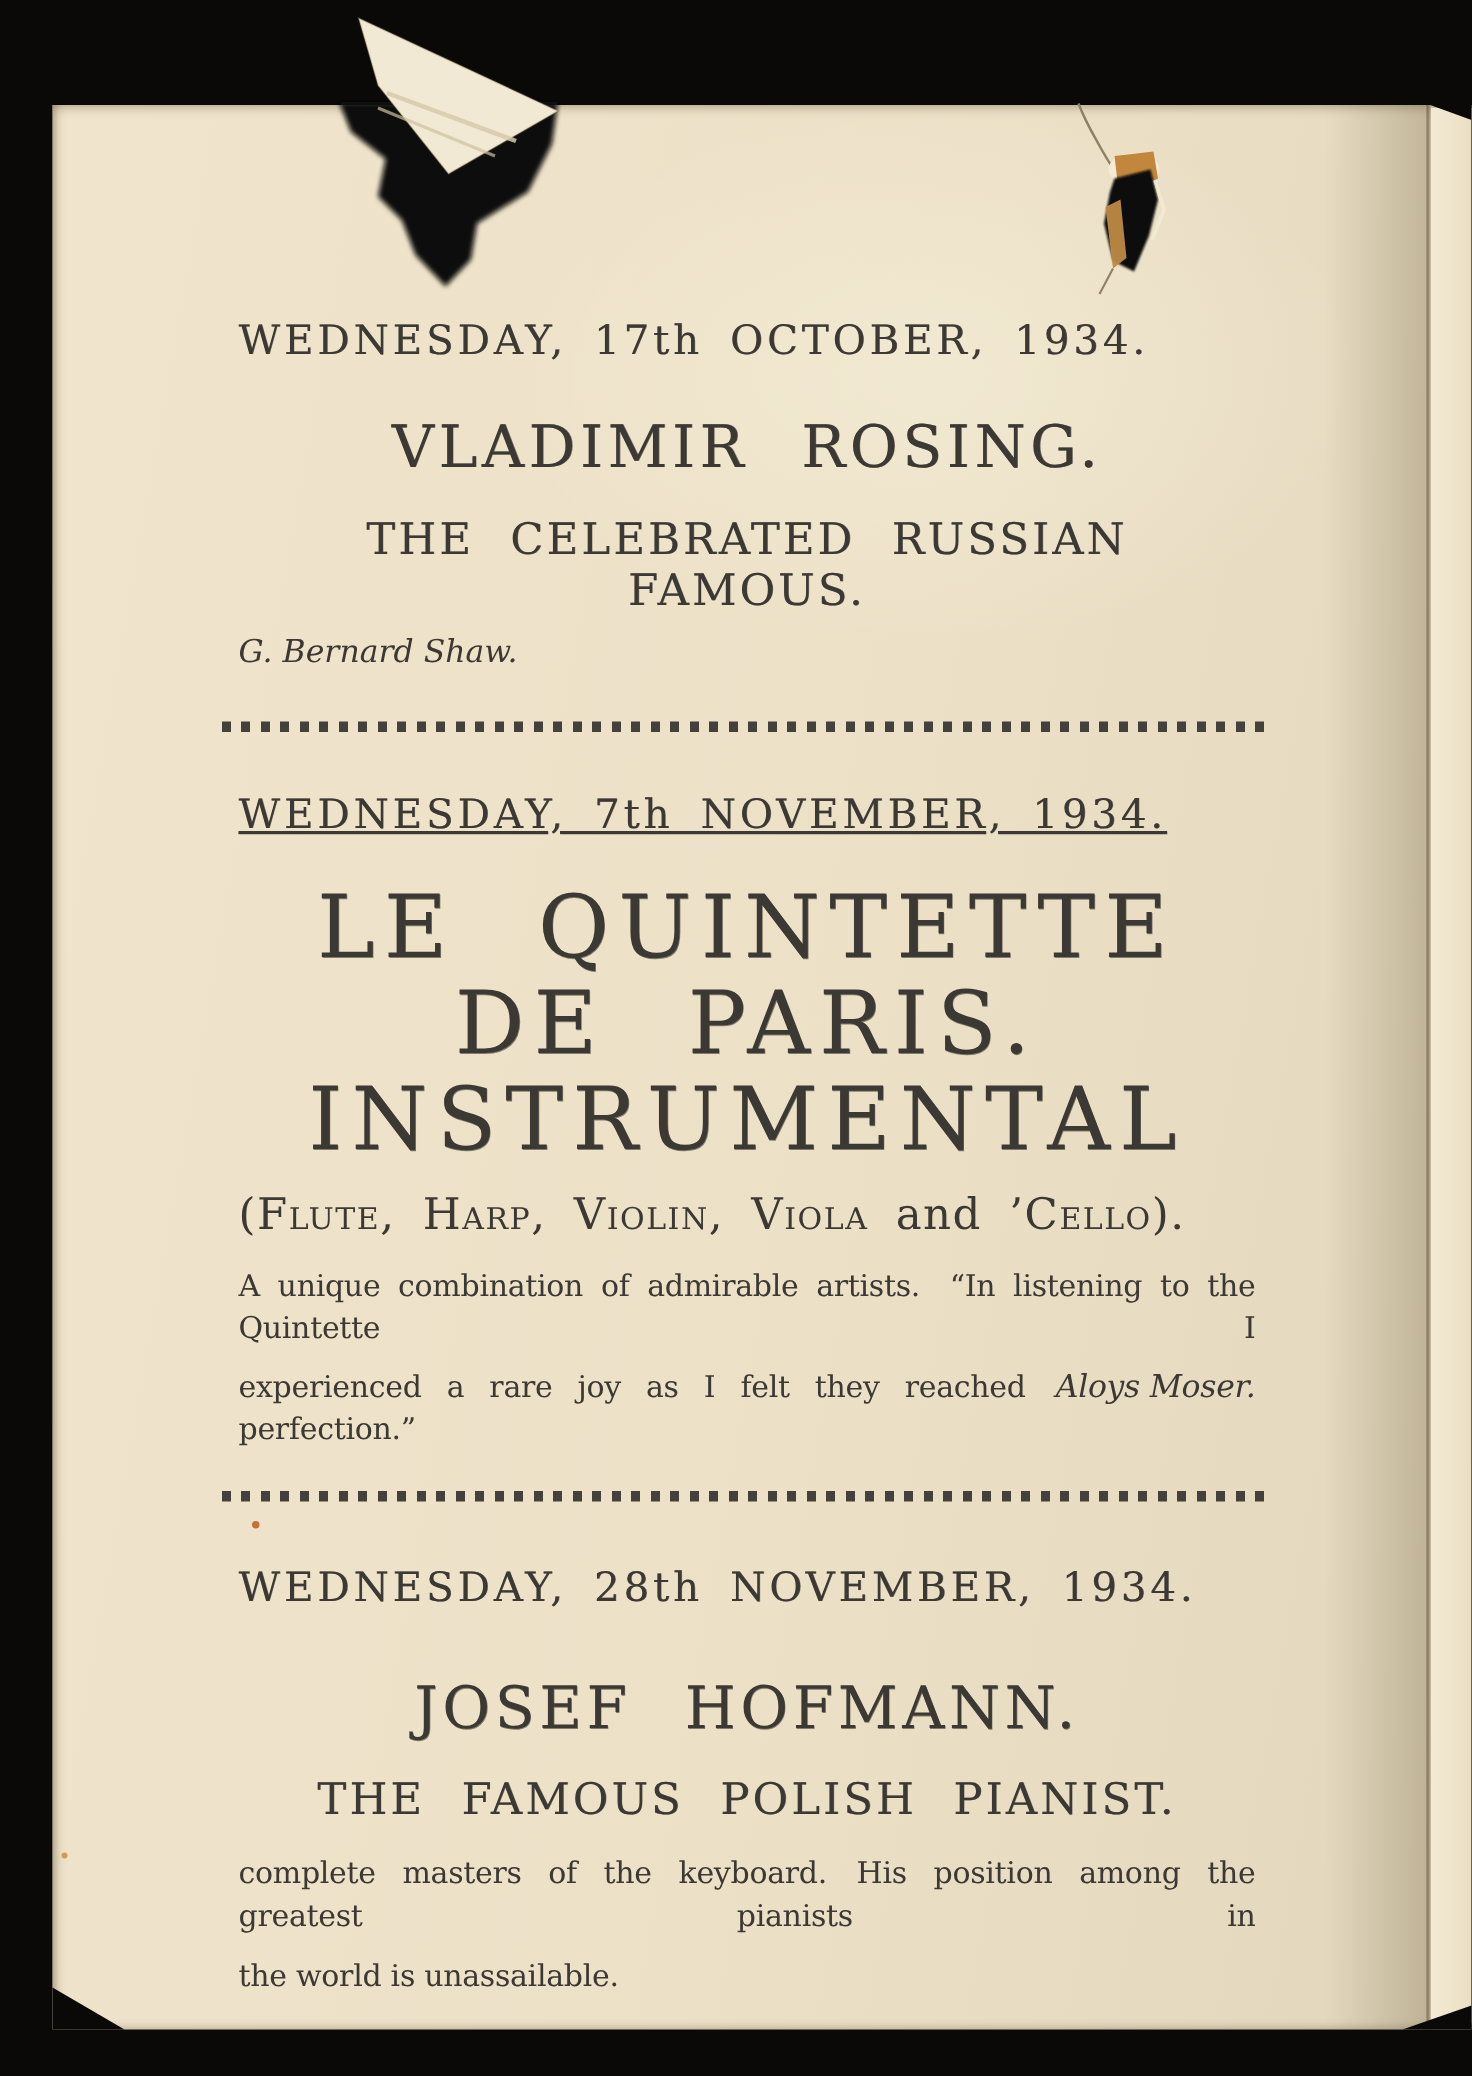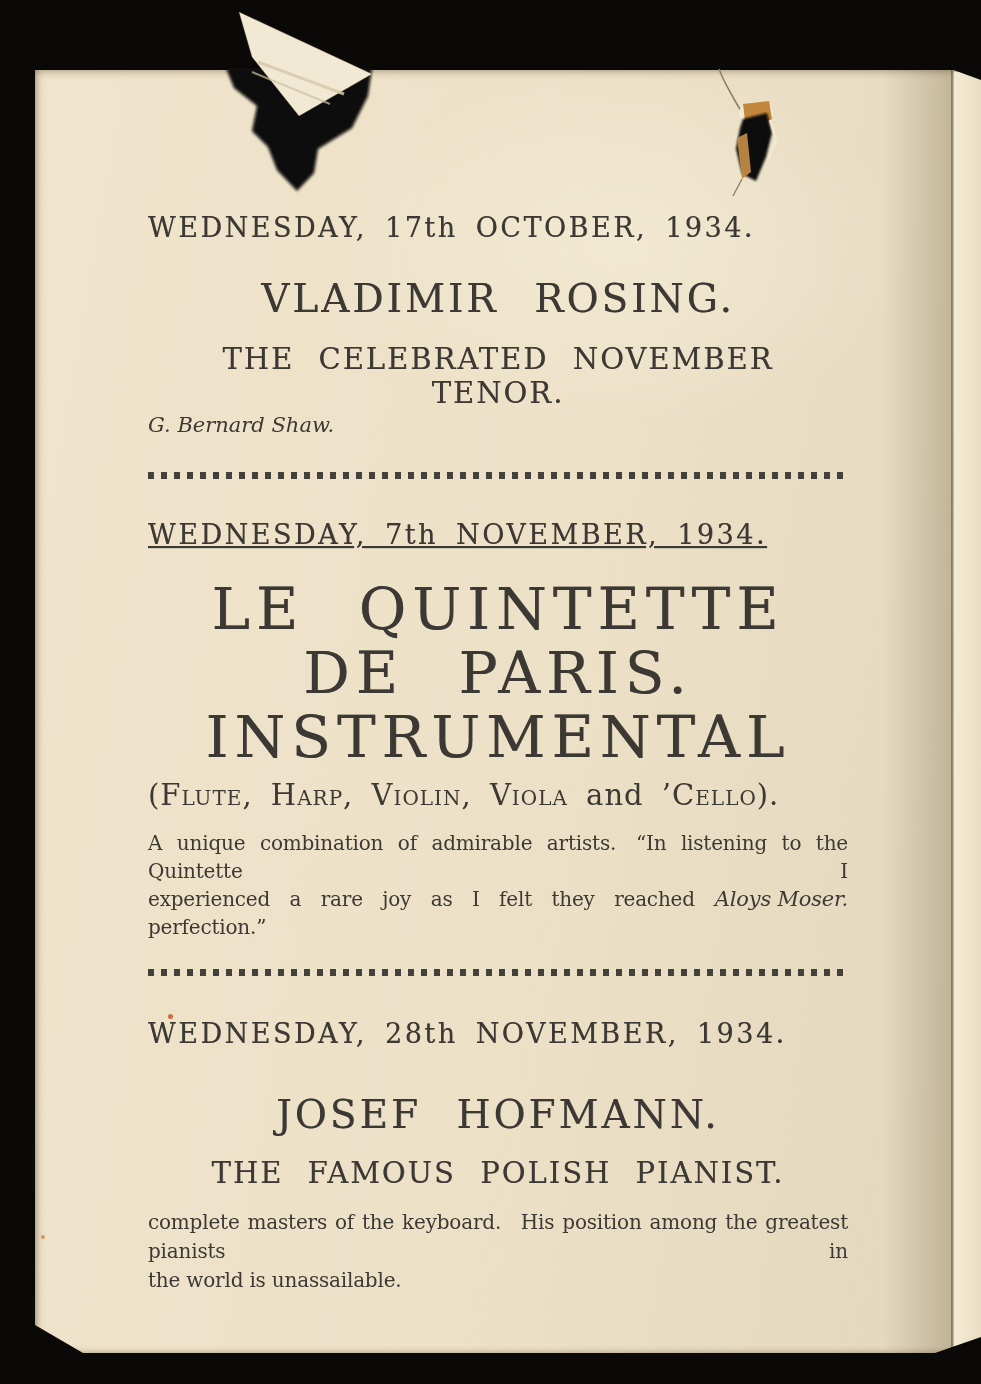--- a/index.html
+++ b/index.html
@@ -24,21 +24,21 @@
   .sliver{position:absolute;top:2px;bottom:4px;right:0;width:27px;
     background:linear-gradient(90deg,#f3ead4,#eee3c9 70%,#e9dec3);}
   .corner{position:absolute;width:0;height:0;}
   .corner-br{right:0;bottom:0;border-bottom:16px solid #0a0908;border-left:46px solid transparent;}
   .corner-bl{left:0;bottom:0;border-bottom:28px solid #0a0908;border-right:48px solid transparent;}
   .speck{position:absolute;border-radius:50%;}
   .s1{left:133px;top:944px;width:5px;height:5px;background:#c05a22;opacity:.85;}
   .s2{left:6px;top:1165px;width:4px;height:4px;background:#c98a3f;opacity:.8;}
   
   .content{position:absolute;left:113px;top:0;width:700px;color:#3c3833;}
-  .content p,.content h1{margin:0;font-weight:400;}
+  .content p,.content h1{margin:11px;font-weight:400;}
   .date{font-size:27px;line-height:32px;letter-spacing:2.5px;word-spacing:7px;
         text-shadow:.3px .3px 0 rgba(60,56,51,.55);}
   .headline{font-size:39px;line-height:62px;letter-spacing:3px;word-spacing:20px;
             text-align:center;text-shadow:.4px .4px 0 rgba(60,56,51,.6);}
   .headline .line{display:block;line-height:64px;}
   .big{font-size:58px;letter-spacing:6px;word-spacing:30px;}
   .subhead{font-size:29px;line-height:34px;letter-spacing:2px;word-spacing:13px;text-align:center;
            text-shadow:.3px .3px 0 rgba(60,56,51,.5);}
   .quote{font-size:20px;line-height:26px;white-space:nowrap;letter-spacing:-0.3px;}
   .attrib{font-size:21px;line-height:26px;font-style:italic;}
@@ -78,21 +78,21 @@
   <div class="page">
     <div class="fold-shadow"></div>
     <div class="sliver"></div>
     <div class="crease"></div>
 
     <div class="content">
 
       <section class="ev1">
         <p class="date">WEDNESDAY, 17th OCTOBER, 1934.</p>
         <h1 class="headline">VLADIMIR ROSING.</h1>
-        <p class="subhead">THE CELEBRATED NOVEMBER TENOR.</p>
+        <p class="subhead">THE CELEBRATED RUSSIAN FAMOUS.</p>
         <p class="attrib">G. Bernard Shaw.</p>
       </section>
 
       <div class="divider d1"></div>
 
       <section class="ev2">
         <p class="date">WEDNESDAY, 7th NOVEMBER, 1934.</p>
         <h1 class="headline big">
           <span class="line">LE QUINTETTE</span>
           <span class="line">DE PARIS.</span>

